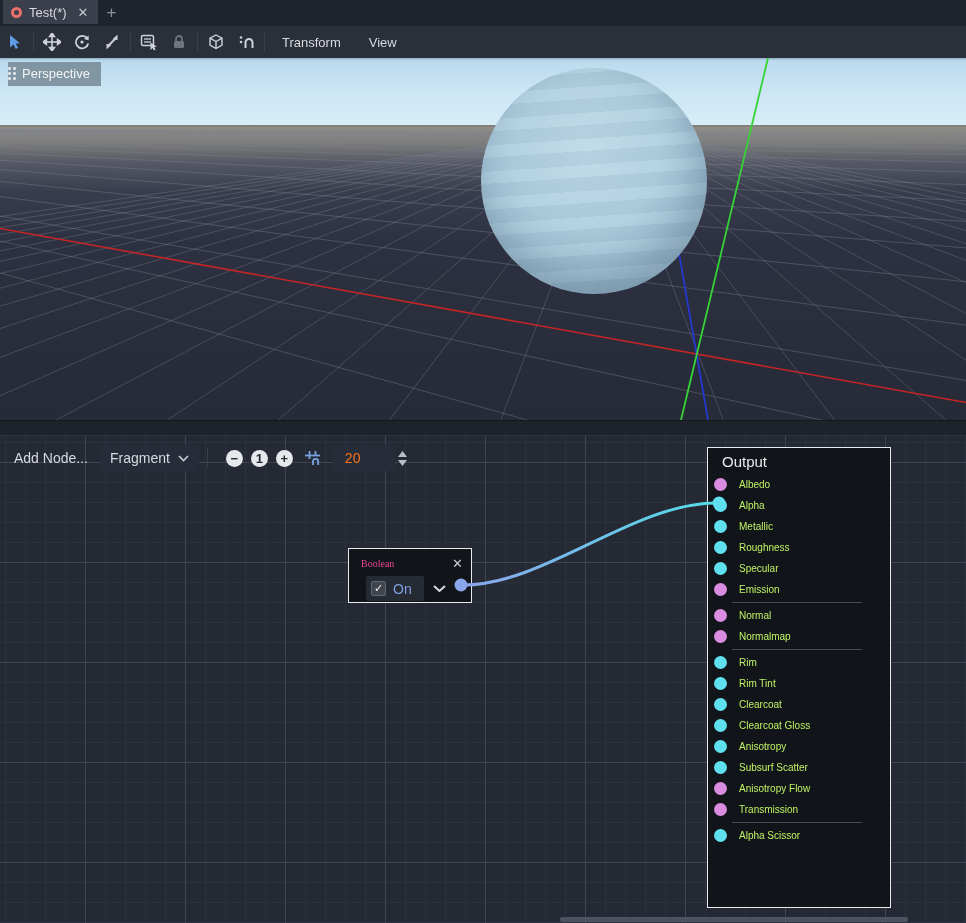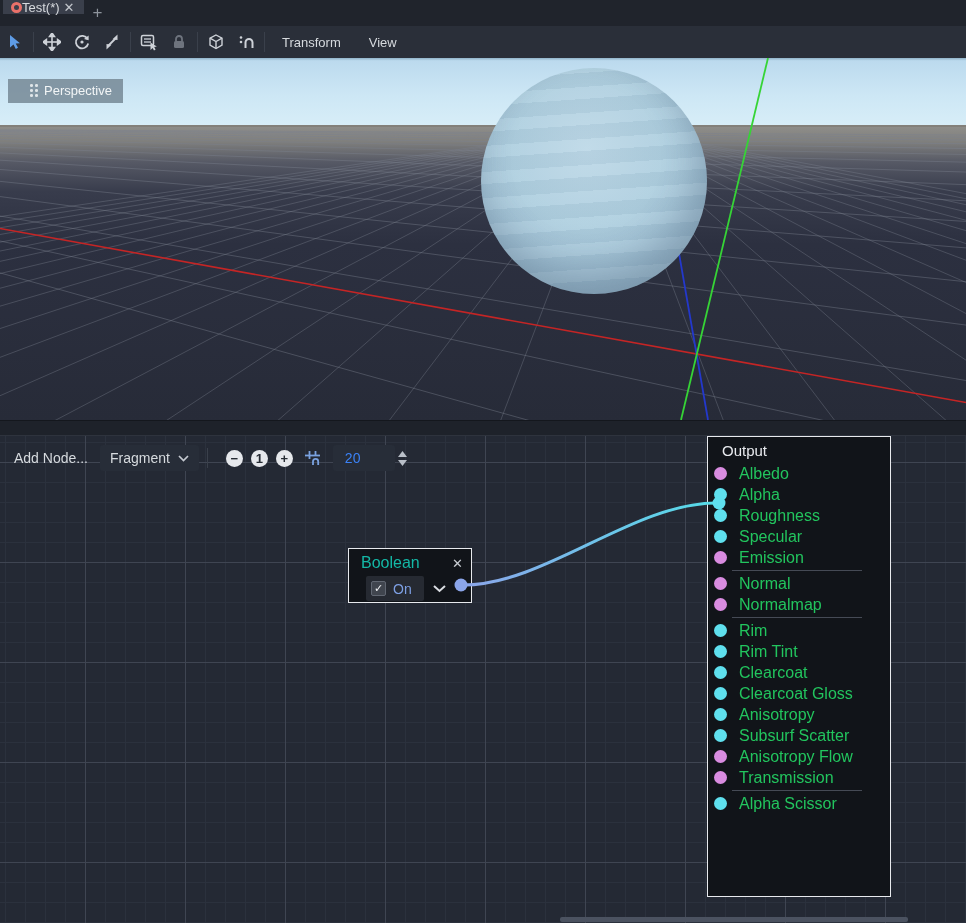--- a/index.html
+++ b/index.html
@@ -1,41 +1,41 @@
 <!DOCTYPE html>
 <html><head>
 <meta charset="utf-8">
 <style>
   html,body{margin:0;padding:0;background:#15181e;font-family:"Liberation Sans",sans-serif;}
   .screen{position:relative;width:966px;height:923px;overflow:hidden;background:#22262e;color:#d6dade;font-size:13px;}
 
   
   .tabbar{position:absolute;left:0;top:0;width:966px;height:26px;background:#20242c;display:flex;align-items:stretch;}
-  .tab{display:flex;align-items:center;background:#3a3f4b;padding:0 10px 0 8px;margin-left:3px;height:14px;}
+  .tab{display:flex;align-items:center;gap:7px;background:#3a3f4b;padding:0 10px 0 8px;margin-left:3px;height:24px;}
   .scene-ring{width:11px;height:11px;border:3px solid #e9716a;border-radius:50%;box-sizing:border-box;flex:0 0 auto;}
   .tab-label{color:#d7dade;font-size:13px;}
   .tab-close{color:#c3c7cd;font-size:13px;margin-left:4px;cursor:pointer;}
   .newtab{width:26px;display:flex;align-items:center;justify-content:center;color:#8d939c;font-size:17px;}
 
   
   .toolbar{position:absolute;left:0;top:26px;width:966px;height:32px;background:#2a2f39;border-bottom:2px solid #5eead4;display:flex;align-items:center;}
   .tbtn{width:30px;height:26px;display:flex;align-items:center;justify-content:center;flex:0 0 auto;}
   .tsep{width:1px;height:20px;background:#3a404b;margin:0 3px;flex:0 0 auto;}
   .tmenu{padding:0 14px;color:#d6dade;font-size:13px;}
   .toolbar svg{display:block;}
 
   
   .viewport{position:absolute;left:0;top:58px;width:966px;height:362px;overflow:hidden;}
   .sphere{position:absolute;left:481px;top:10px;width:226px;height:226px;border-radius:50%;
     background:
       repeating-linear-gradient(176deg, rgba(255,255,255,0.055) 0 12px, rgba(45,70,95,0.05) 12px 26px),
       radial-gradient(circle at 47% 36%, #bed9e8 0%, #b0d0e0 40%, #a0c0d4 68%, #8fadc2 100%);
     box-shadow: inset -8px -22px 34px rgba(60,82,105,.28);}
-  .persp-chip{position:absolute;left:8px;top:21px;display:flex;align-items:center;gap:6px;
-    background:rgba(118,136,149,.85);padding:4px 11px 5px 22px;}
+  .persp-chip{position:absolute;left:8px;top:4px;display:flex;align-items:center;gap:6px;
+    background:rgba(118,136,149,.85);padding:4px 11px 5px 0;}
   .persp-label{color:#f2f5f6;font-size:13px;}
   .drag-dots{display:grid;grid-template-columns:repeat(2,3px);grid-auto-rows:3px;gap:2px;}
   .drag-dots i{width:2.6px;height:2.6px;border-radius:50%;background:#dfe5e8;}
 
   
   .splitter{position:absolute;left:0;top:420px;width:966px;height:16px;background:#1e222a;border-top:1px solid #14171d;border-bottom:1px solid #2e333d;box-sizing:border-box;}
 
   
   .graph{position:absolute;left:0;top:436px;width:966px;height:487px;overflow:hidden;
     background-color:#242934;
@@ -45,40 +45,40 @@
       linear-gradient(#2b313d 1px, transparent 1px),
       linear-gradient(90deg,#2b313d 1px, transparent 1px);
     background-size:100px 100px,100px 100px,20px 20px,20px 20px;
     background-position:85px 26px,85px 26px,5px 6px,5px 6px;}
   .graph-toolbar{position:absolute;left:0;top:8px;height:28px;display:flex;align-items:center;padding-left:8px;z-index:6;}
   .gbtn{color:#d6dade;font-size:14px;padding:0 6px;height:26px;display:flex;align-items:center;}
   .dropdown{background:#272d38;border-radius:3px;height:26px;display:flex;align-items:center;gap:8px;padding:0 10px;margin-left:6px;color:#d6dade;font-size:14px;}
   .gsep{width:1px;height:20px;background:#3a404b;margin:0 10px 0 8px;}
   .circlebtn{width:17px;height:17px;border-radius:50%;background:#e6e8ec;color:#262b33;display:flex;align-items:center;justify-content:center;font-size:13px;font-weight:bold;margin-left:8px;line-height:1;}
   .snapbtn{margin-left:11px;display:flex;align-items:center;}
-  .spinbox{background:#272d38;border-radius:3px;height:26px;width:62px;display:flex;align-items:center;padding-left:12px;margin-left:12px;color:#3b82f6;font-size:14px;box-sizing:border-box;}
+  .spinbox{background:#272d38;border-radius:3px;height:26px;width:62px;display:flex;align-items:center;padding-left:12px;margin-left:12px;color:#f97316;font-size:14px;box-sizing:border-box;}
   .updown{margin-left:3px;display:flex;flex-direction:column;gap:3px;align-items:center;}
 
   
   .gnode{position:absolute;background:#111419;border:1.5px solid #e8eaee;box-sizing:border-box;z-index:4;}
   .node-title-row{display:flex;align-items:center;height:24px;padding:2px 8px 0 12px;}
-  .node-title{color:#14b8a6;font-size:16px;flex:1;}
+  .node-title{color:#ec4899;font-size:10px;flex:1;font-family:Liberation Serif, serif;}
   .node-close{color:#c9cdd3;font-size:13px;}
   .bool-node{left:348px;top:112px;width:124px;height:55px;}
   .bool-row{display:flex;align-items:center;height:27px;}
   .bool-panel{margin-left:17px;width:58px;height:25px;background:#262a32;border-radius:2px;display:flex;align-items:center;gap:7px;padding-left:5px;box-sizing:border-box;}
   .checkbox{width:15px;height:15px;background:#40454e;border:1px solid #616772;border-radius:2px;color:#f2f4f6;font-size:11px;display:flex;align-items:center;justify-content:center;box-sizing:border-box;}
   .bool-on{color:#7d9fe3;font-size:14px;}
   .bool-chevron{margin-left:8px;display:flex;}
 
-  .out-node{left:707px;top:0;width:184px;height:461px;display:flex;flex-direction:column;}
+  .out-node{left:707px;top:11px;width:184px;height:461px;display:flex;flex-direction:column;}
   .out-title{height:26px;display:flex;align-items:center;padding-left:14px;color:#e8eaee;font-size:15px;}
   .port-row{height:21px;display:flex;align-items:center;position:relative;}
   .port-dot{position:absolute;left:6px;width:13px;height:13px;border-radius:50%;}
-  .port-label{margin-left:31px;color:#22c55e;font-size:16px;white-space:nowrap;}
+  .port-label{margin-left:31px;color:#bef264;font-size:10px;white-space:nowrap;}
   .port-sep{height:5px;display:flex;align-items:center;}
   .port-sep i{display:block;height:1px;background:#454a55;margin-left:24px;width:130px;}
 
   .wire-svg{position:absolute;left:0;top:0;z-index:5;pointer-events:none;}
   .hscroll{position:absolute;left:560px;top:481px;width:348px;height:5px;border-radius:2px;background:#4b5260;z-index:7;}
 </style>
 </head>
 <body>
 
 <div class="screen">
@@ -324,20 +324,24 @@
           <div class="port-row">
             <span class="port-dot" style="background: rgb(217, 140, 224);"></span>
             <span class="port-label">Albedo</span>
           </div>
           <div class="port-row">
             <span class="port-dot" style="background: rgb(95, 224, 238);"></span>
             <span class="port-label">Alpha</span>
           </div>
           <div class="port-row">
             <span class="port-dot" style="background: rgb(95, 224, 238);"></span>
+            <span class="port-label">Metallic</span>
+          </div>
+          <div class="port-row">
+            <span class="port-dot" style="background: rgb(95, 224, 238);"></span>
             <span class="port-label">Roughness</span>
           </div>
           <div class="port-row">
             <span class="port-dot" style="background: rgb(95, 224, 238);"></span>
             <span class="port-label">Specular</span>
           </div>
           <div class="port-row">
             <span class="port-dot" style="background: rgb(217, 140, 224);"></span>
             <span class="port-label">Emission</span>
           </div>

